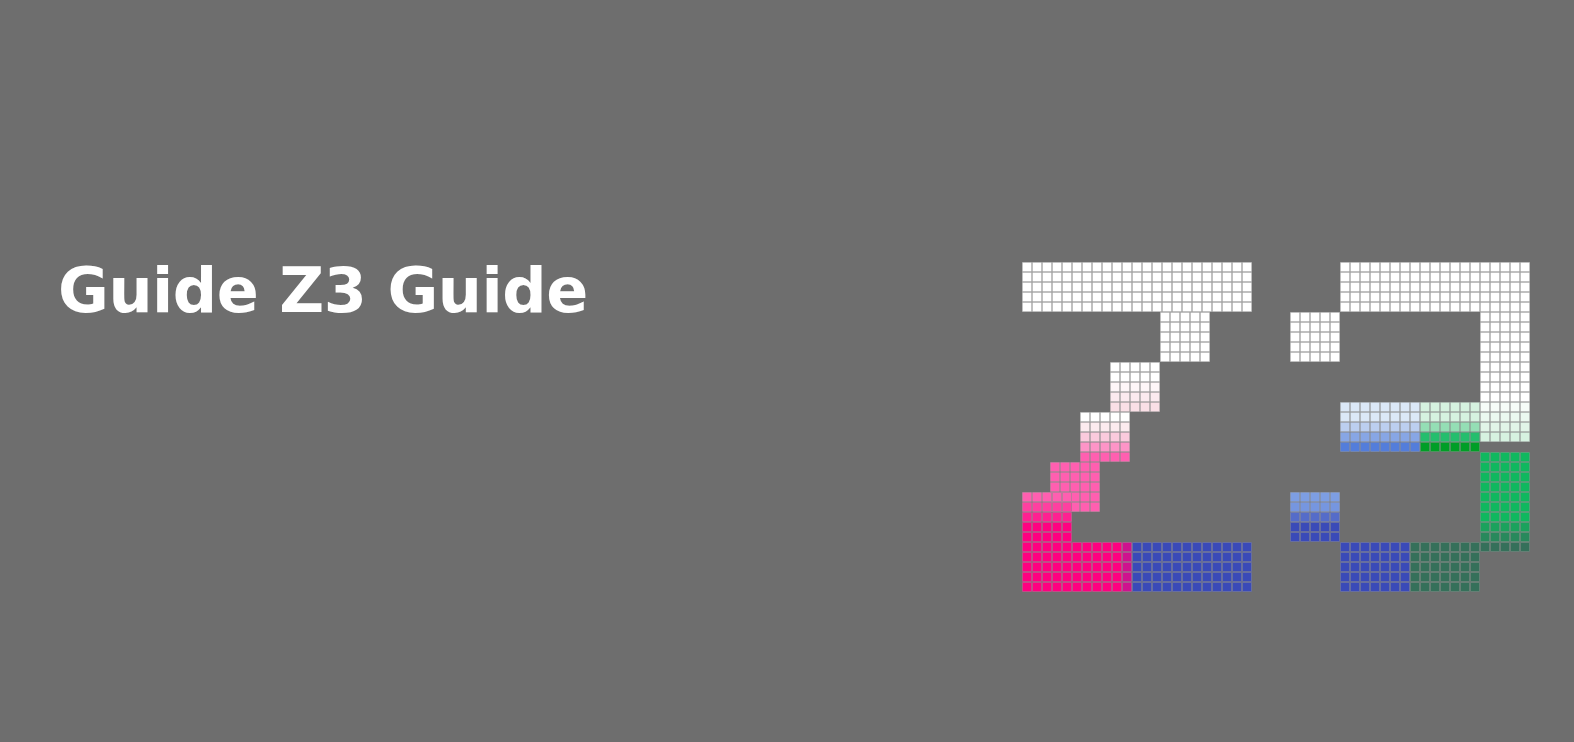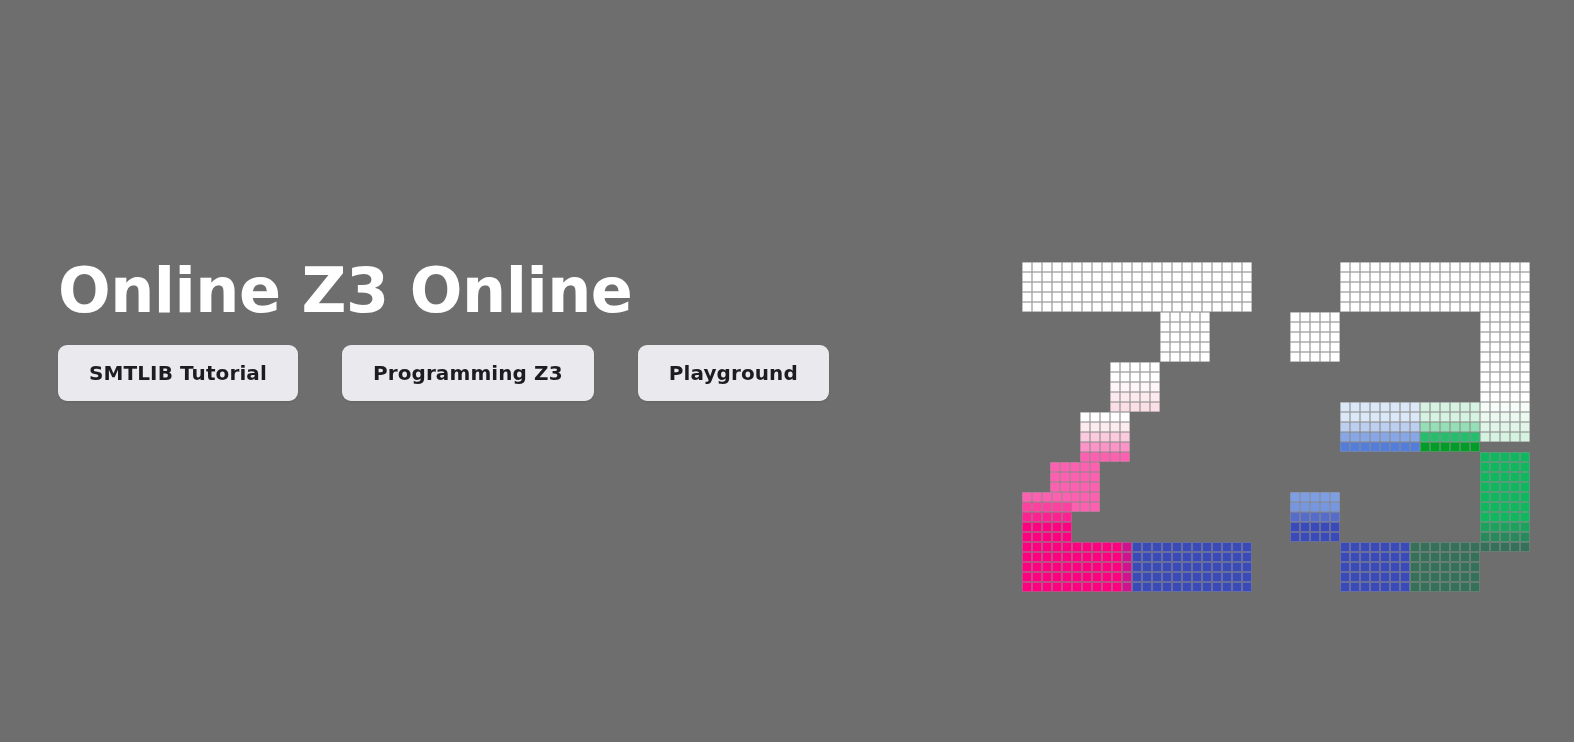--- a/index.html
+++ b/index.html
@@ -94,27 +94,22 @@
     border: 1.4px solid rgba(140,140,140,0.55);
     border-radius: 1px;
   }
 </style>
 </head>
 <body style="background: rgb(110, 110, 110);">
 
 <div id="hero">
 
   <div id="hero-text">
-    <h1 id="page-title">Online Z3 Online</h1>
-
-    <div id="cta-row">
-      <button class="cta-button">SMTLIB Tutorial</button>
-      <button class="cta-button">Programming Z3</button>
-      <button class="cta-button">Playground</button>
-    </div>
+    <h1 id="page-title">Guide Z3 Guide</h1>
+
   </div>
 
   <div id="logo-art">
     <div class="glyph" id="glyph-z">
         <div class="pixel-block" style="left: 7px; top: 7px; grid-template-columns: repeat(23, 10px); grid-template-rows: repeat(5, 10px);">
           <div class="pixel-cell" style="background: rgb(255, 255, 255);"></div>
           <div class="pixel-cell" style="background: rgb(255, 255, 255);"></div>
           <div class="pixel-cell" style="background: rgb(255, 255, 255);"></div>
           <div class="pixel-cell" style="background: rgb(255, 255, 255);"></div>
           <div class="pixel-cell" style="background: rgb(255, 255, 255);"></div>

